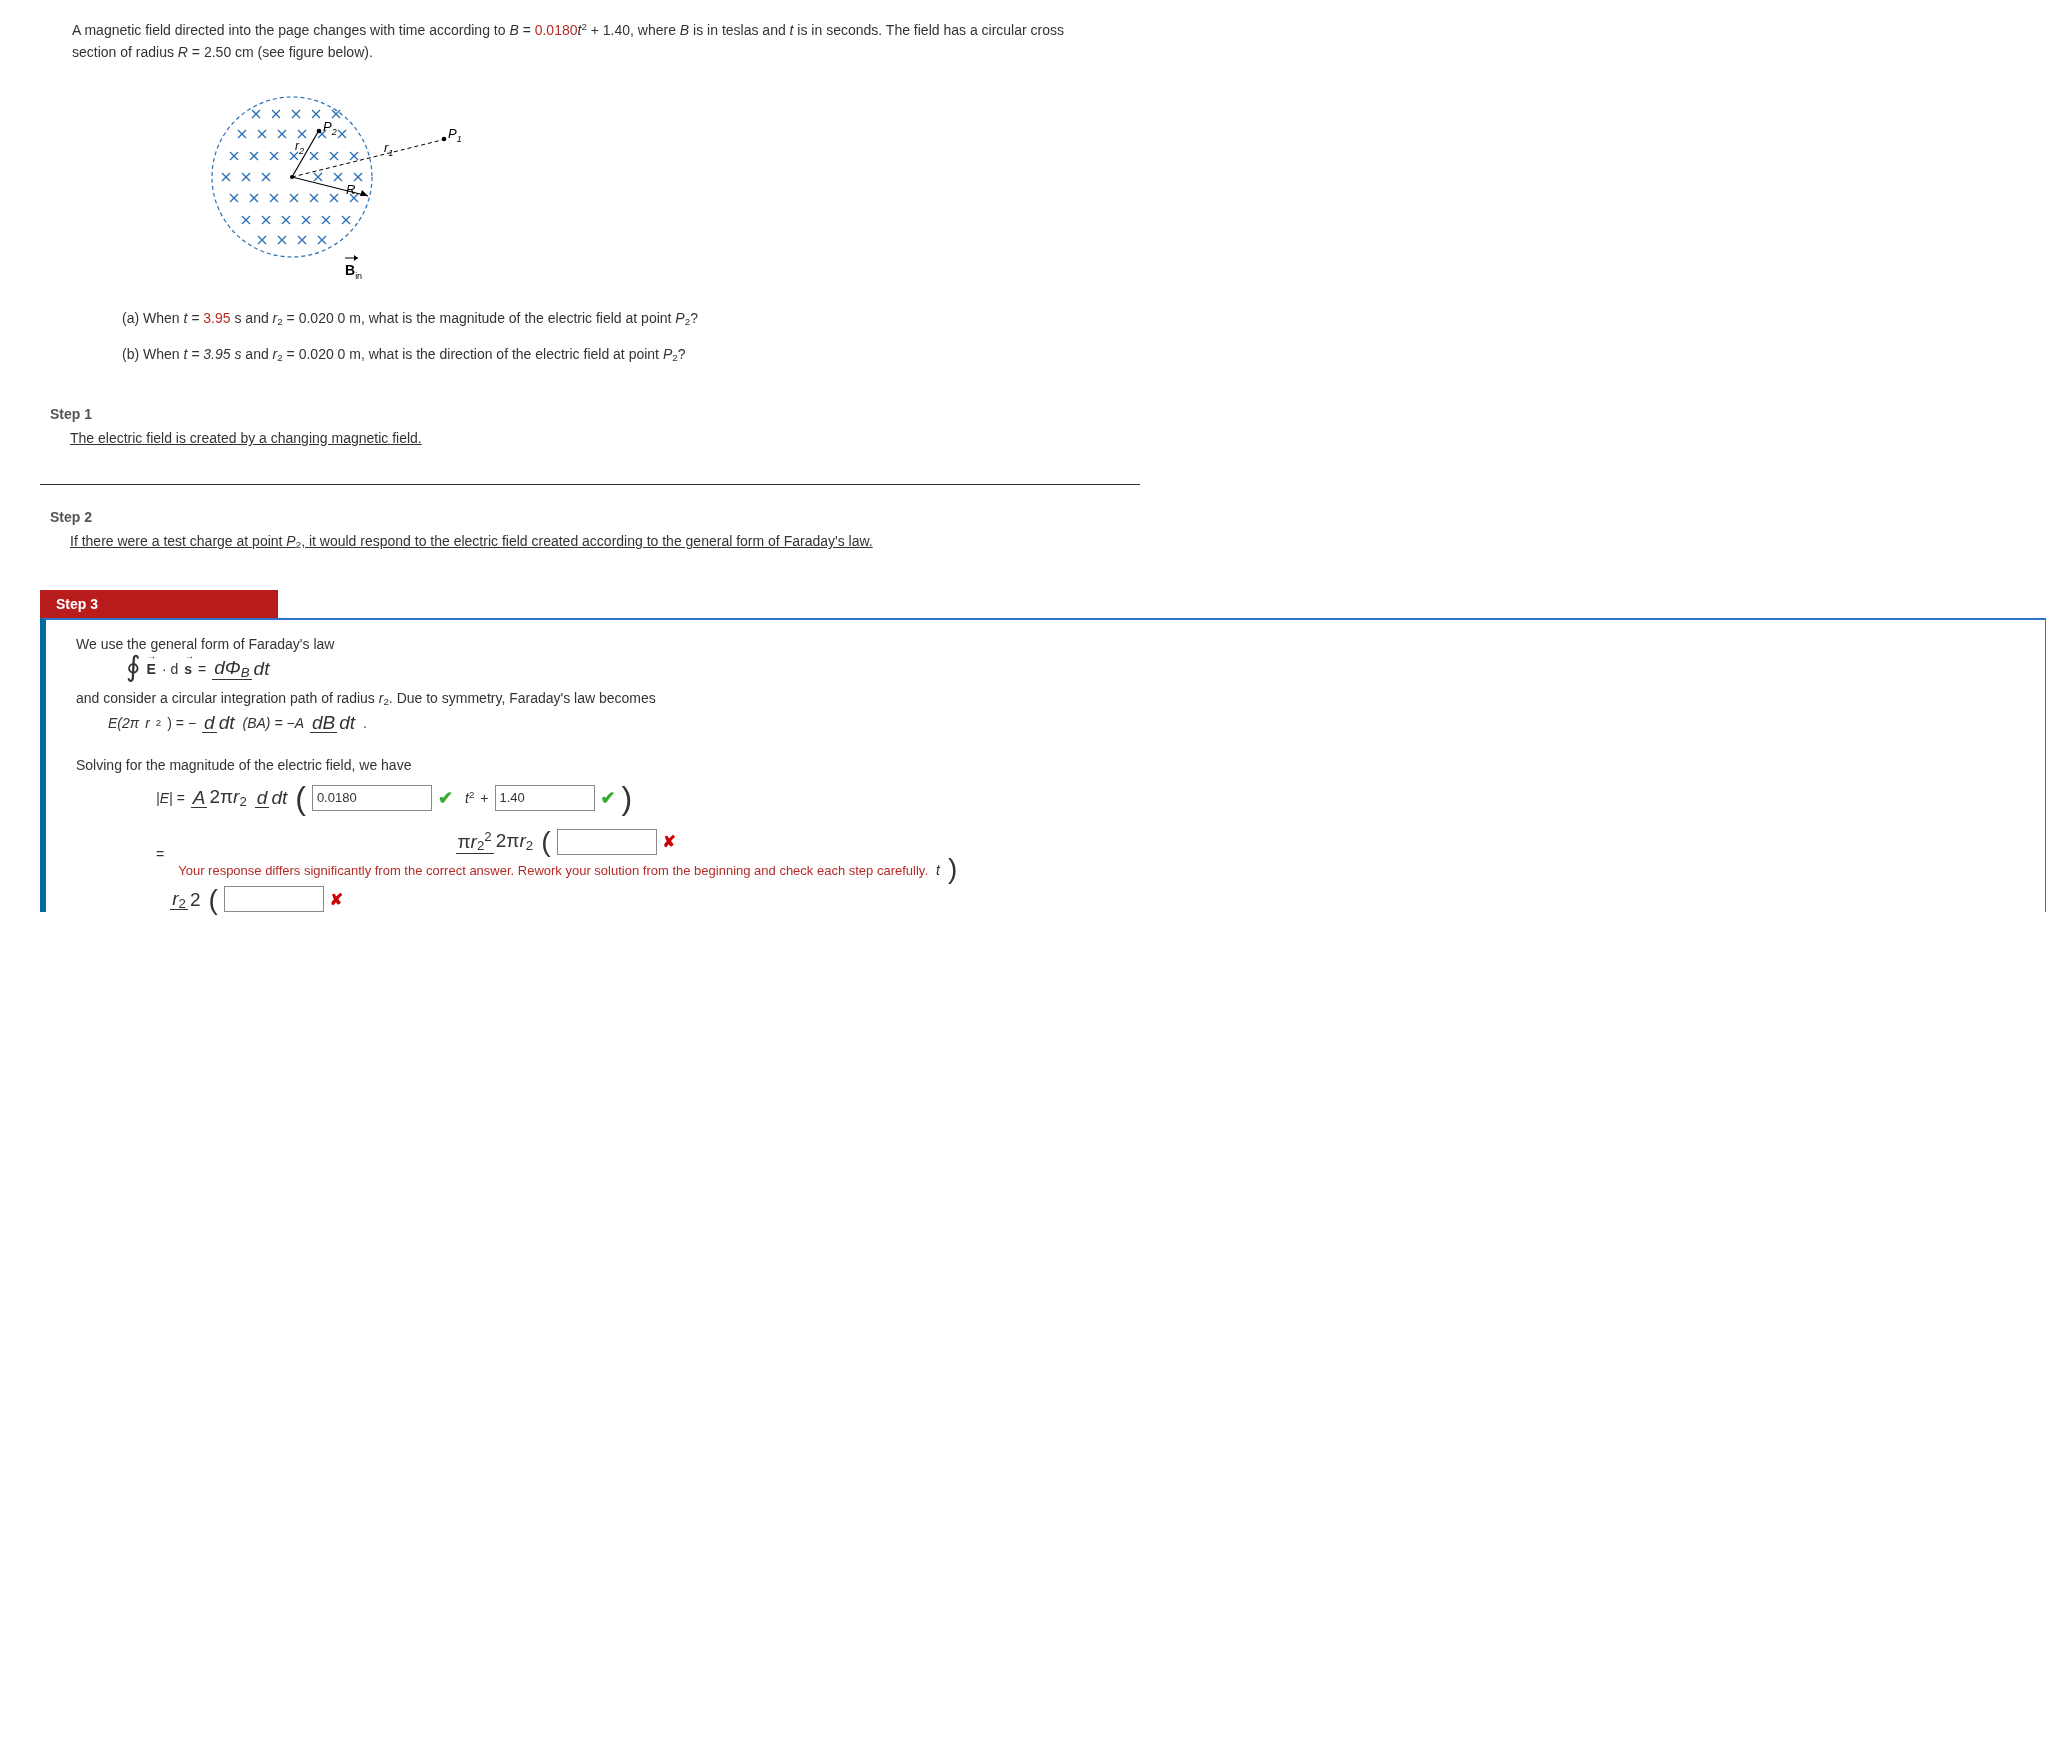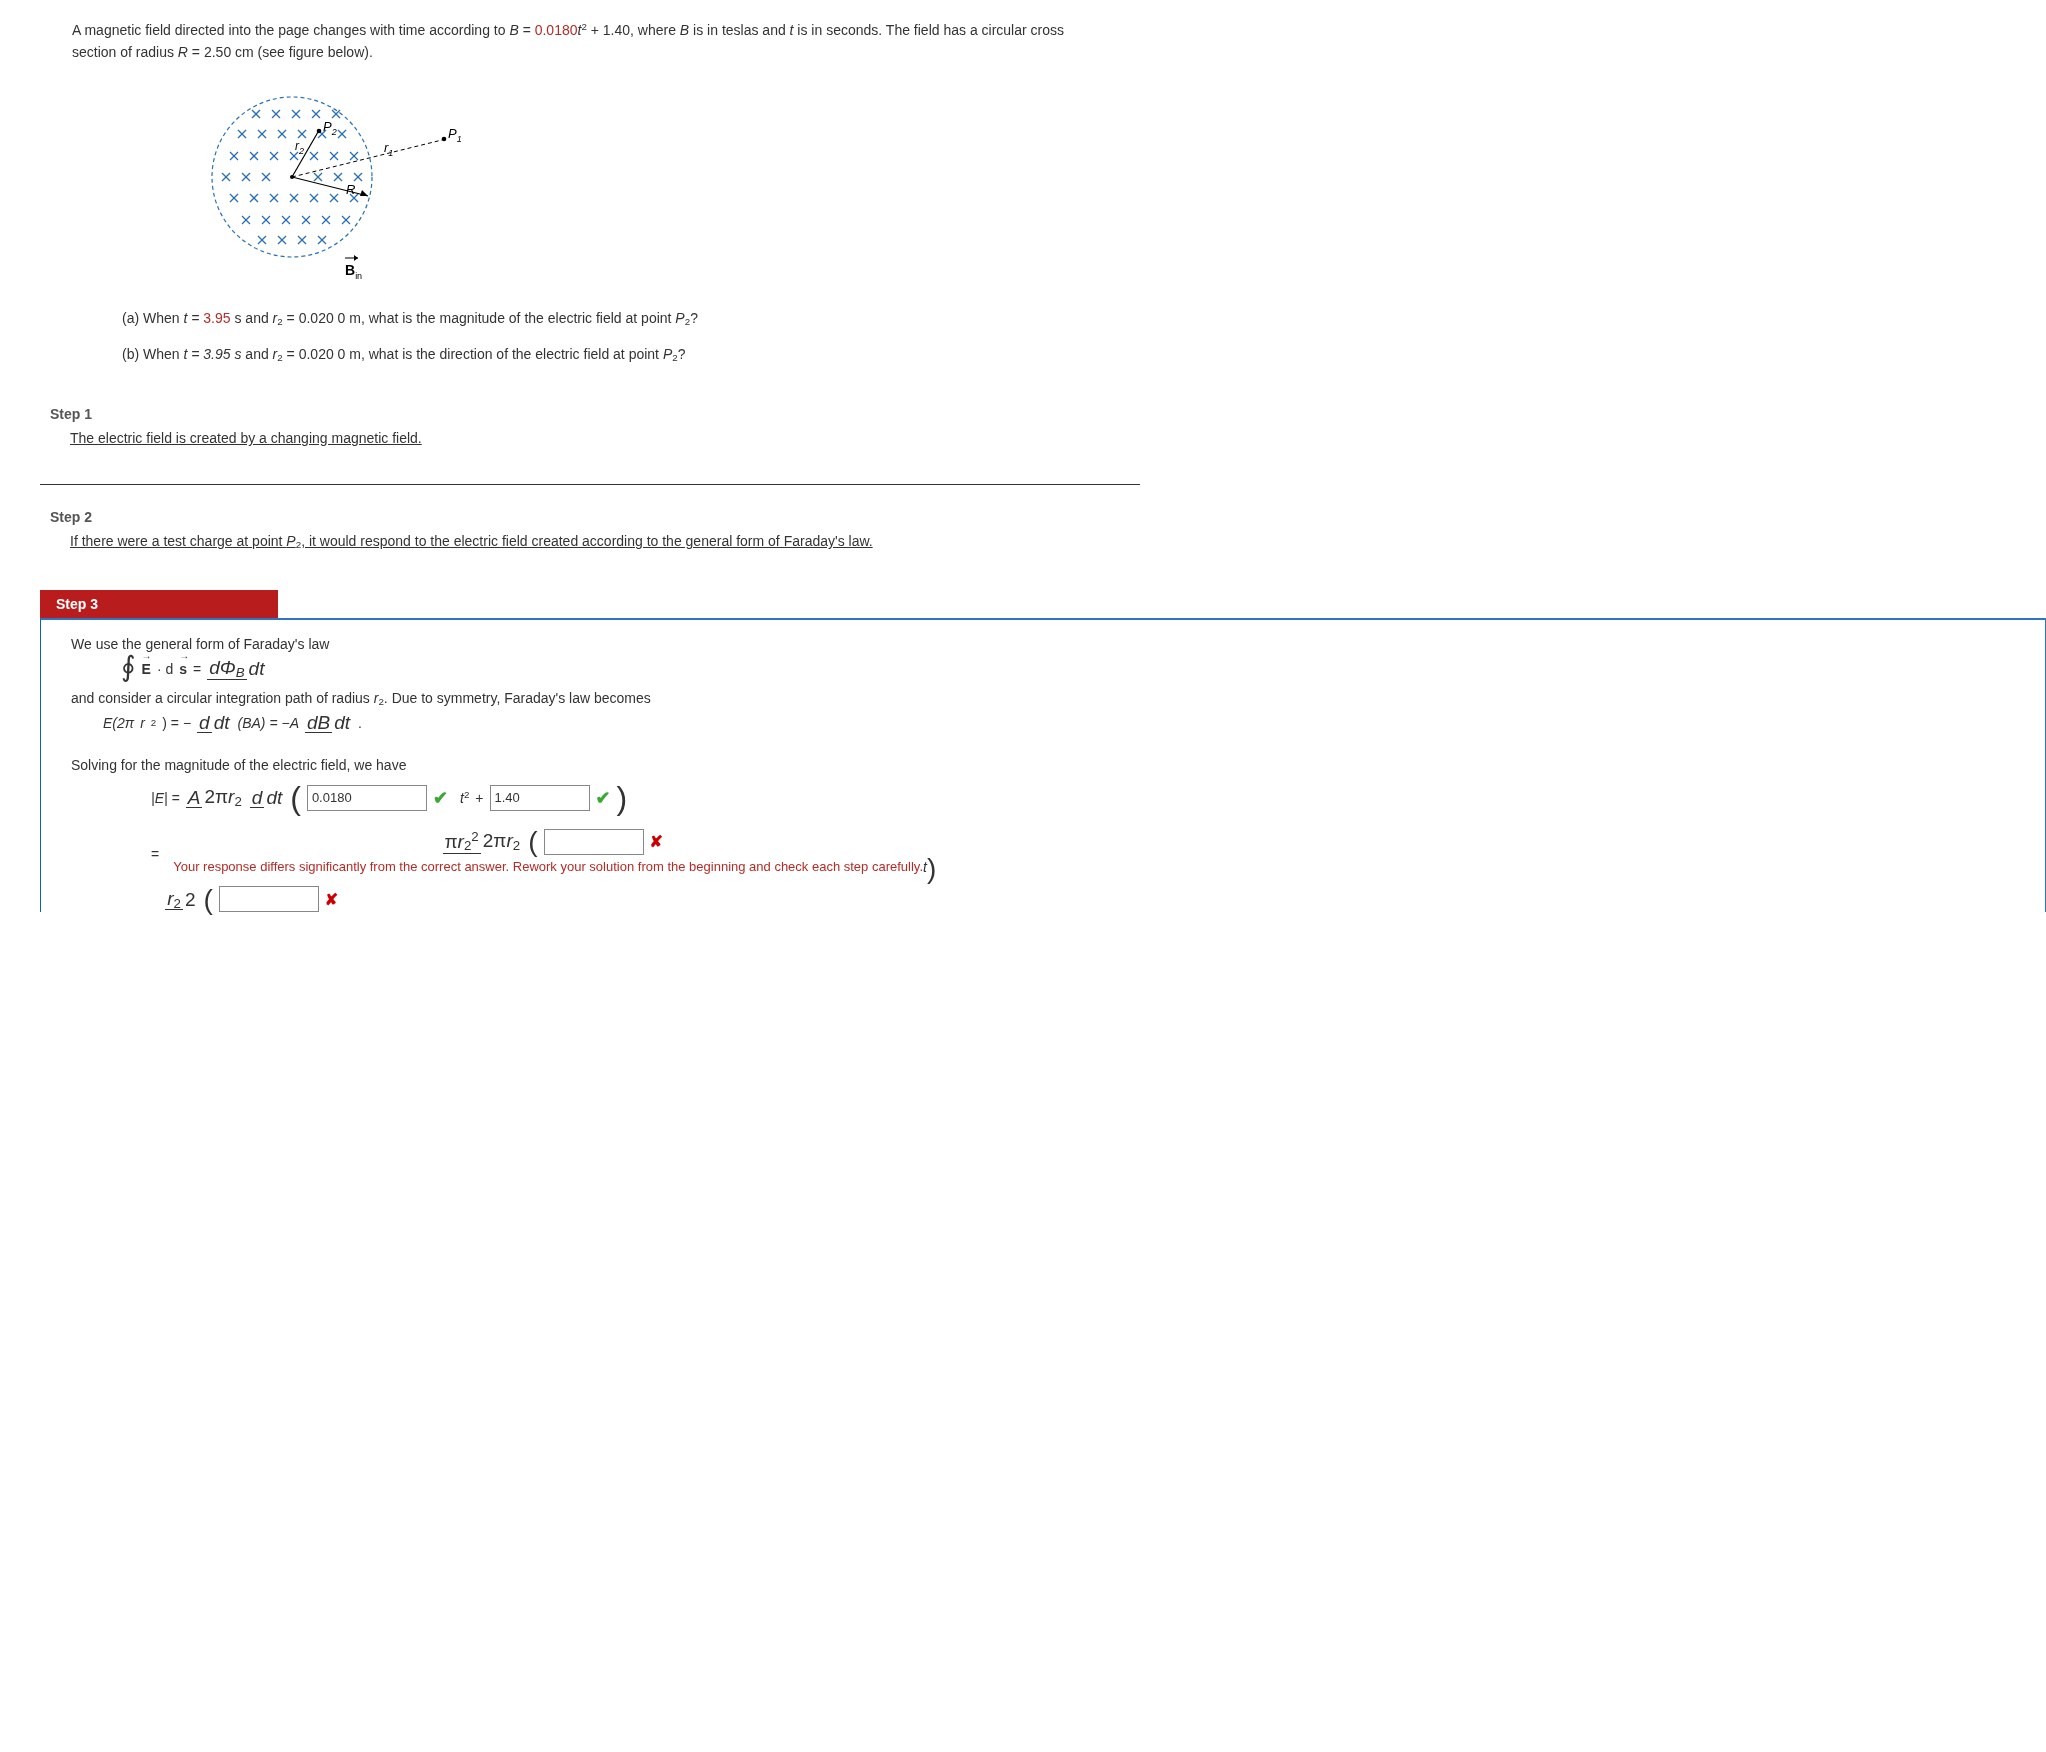--- a/index.html
+++ b/index.html
@@ -49,21 +49,21 @@
   .step3-tab {
     display: inline-block;
     background: #b91c1c;
     color: #ffffff;
     font-weight: bold;
     padding: 6px 180px 6px 16px;
     margin-left: 40px;
   }
   .step3-box {
     border-top: 2px solid #2f74c5;
-    border-left: 1px solid #0369a1;
+    border-left: 6px solid #0369a1;
     border-right: 1px solid #2f74c5;
     margin-left: 40px;
     margin-right: 0;
     padding: 16px 20px 0 30px;
   }
 
   .eqline {
     margin: 6px 0 10px 50px;
     display: flex;
     align-items: center;
@@ -465,21 +465,21 @@
         <div style="display:flex; flex-direction:column; gap:4px;">
           <div style="display:flex; align-items:center; gap:6px;justify-content:center;">
             <span class="frac">
               <span class="num"><span>π</span><span class="ital">r</span><span class="sub">2</span><span class="sup">2</span></span>
               <span class="den"><span>2π</span><span class="ital">r</span><span class="sub">2</span></span>
             </span>
             <span class="big-paren2">(</span>
             <input class="answer-input w90" value="" style="">
             <span class="icon-x">✘</span>
           </div>
-          <div style="display:flex; align-items:flex-start; gap:0;">
+          <div style="display:flex; align-items:flex-end; gap:8px;">
             <span class="feedback">Your response differs significantly from the correct answer. Rework your solution from the beginning and check each step carefully.</span>
               <span class="ital">t</span>
               <span class="big-paren2">)</span>
           </div>
         </div>
       </div>
 
       <div class="eqline2" style="margin-top:8px;">
         <span style="visibility:hidden;">=</span>
         <span class="frac">

